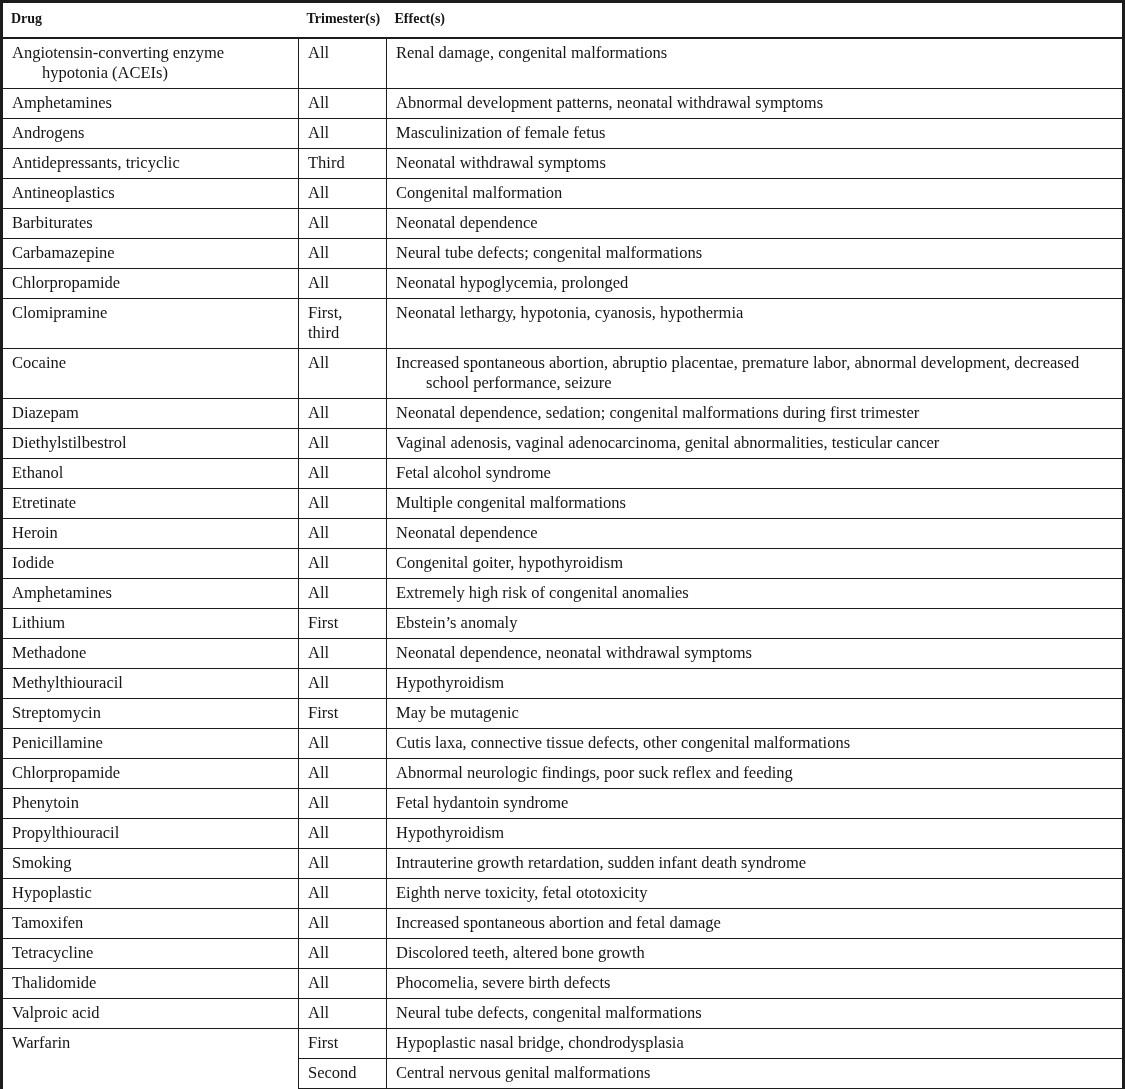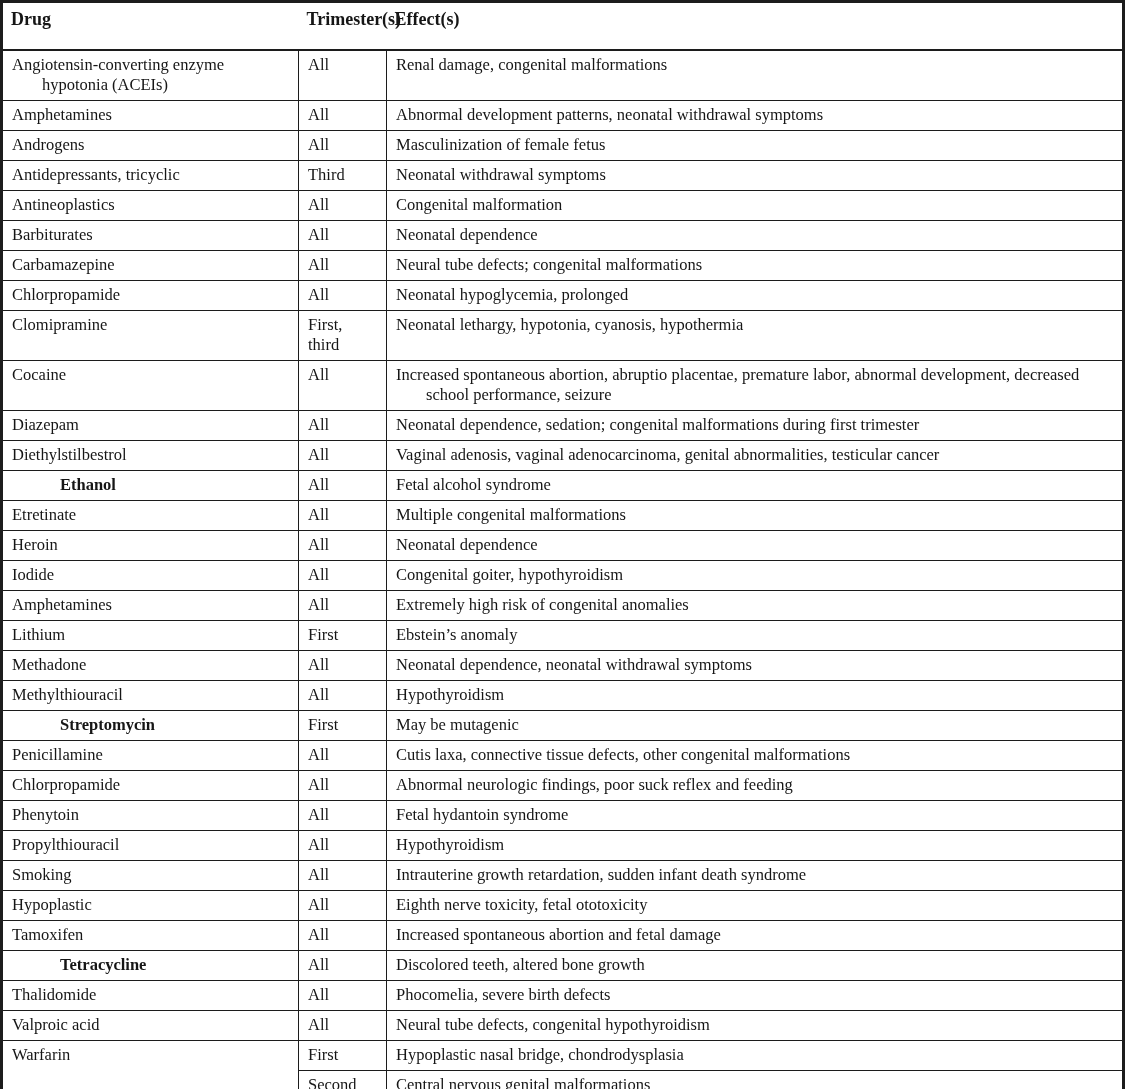--- a/index.html
+++ b/index.html
@@ -14,44 +14,44 @@
   table.drug-table {
     width: 1125px;
     border-collapse: collapse;
     table-layout: fixed;
     border: 3px solid #1c1c1c;
   }
   col.c-drug { width: 297px; }
   col.c-trimester { width: 88px; }
   col.c-effect { width: auto; }
   th {
-    font-size: 18px;
+    font-size: 14px;
     font-weight: 700;
     text-align: left;
     vertical-align: top;
-    padding: 6px 8px 20px 8px;
+    padding: 6px 8px 8px 8px;
     border-bottom: 2px solid #1c1c1c;
     line-height: 20px;
     white-space: nowrap;
     overflow: visible;
   }
   td {
     font-size: 16.5px;
     border: 1.6px solid #1c1c1c;
     vertical-align: top;
     padding: 4px 9px 5px 9px;
     line-height: 20px;
     height: 29px;
     box-sizing: border-box;
   }
   .hang {
     padding-left: 30px;
     text-indent: -30px;
   }
-  .drug-bold { font-weight: 700; margin-left: 48px; }
+  .drug-bold { font-weight: 400; }
 </style>
 </head>
 <body>
 
 <div class="page">
   <table class="drug-table">
     <colgroup>
       <col class="c-drug">
       <col class="c-trimester">
       <col class="c-effect">
@@ -333,21 +333,21 @@
           <td>
             <div class="hang">Phocomelia, severe birth defects</div>
           </td>
         </tr>
         <tr>
           <td rowspan="1">
             <div class="hang">Valproic acid</div>
           </td>
           <td>All</td>
           <td>
-            <div class="hang">Neural tube defects, congenital hypothyroidism</div>
+            <div class="hang">Neural tube defects, congenital malformations</div>
           </td>
         </tr>
         <tr>
           <td rowspan="3">
             <div class="hang">Warfarin</div>
           </td>
           <td>First</td>
           <td>
             <div class="hang">Hypoplastic nasal bridge, chondrodysplasia</div>
           </td>

